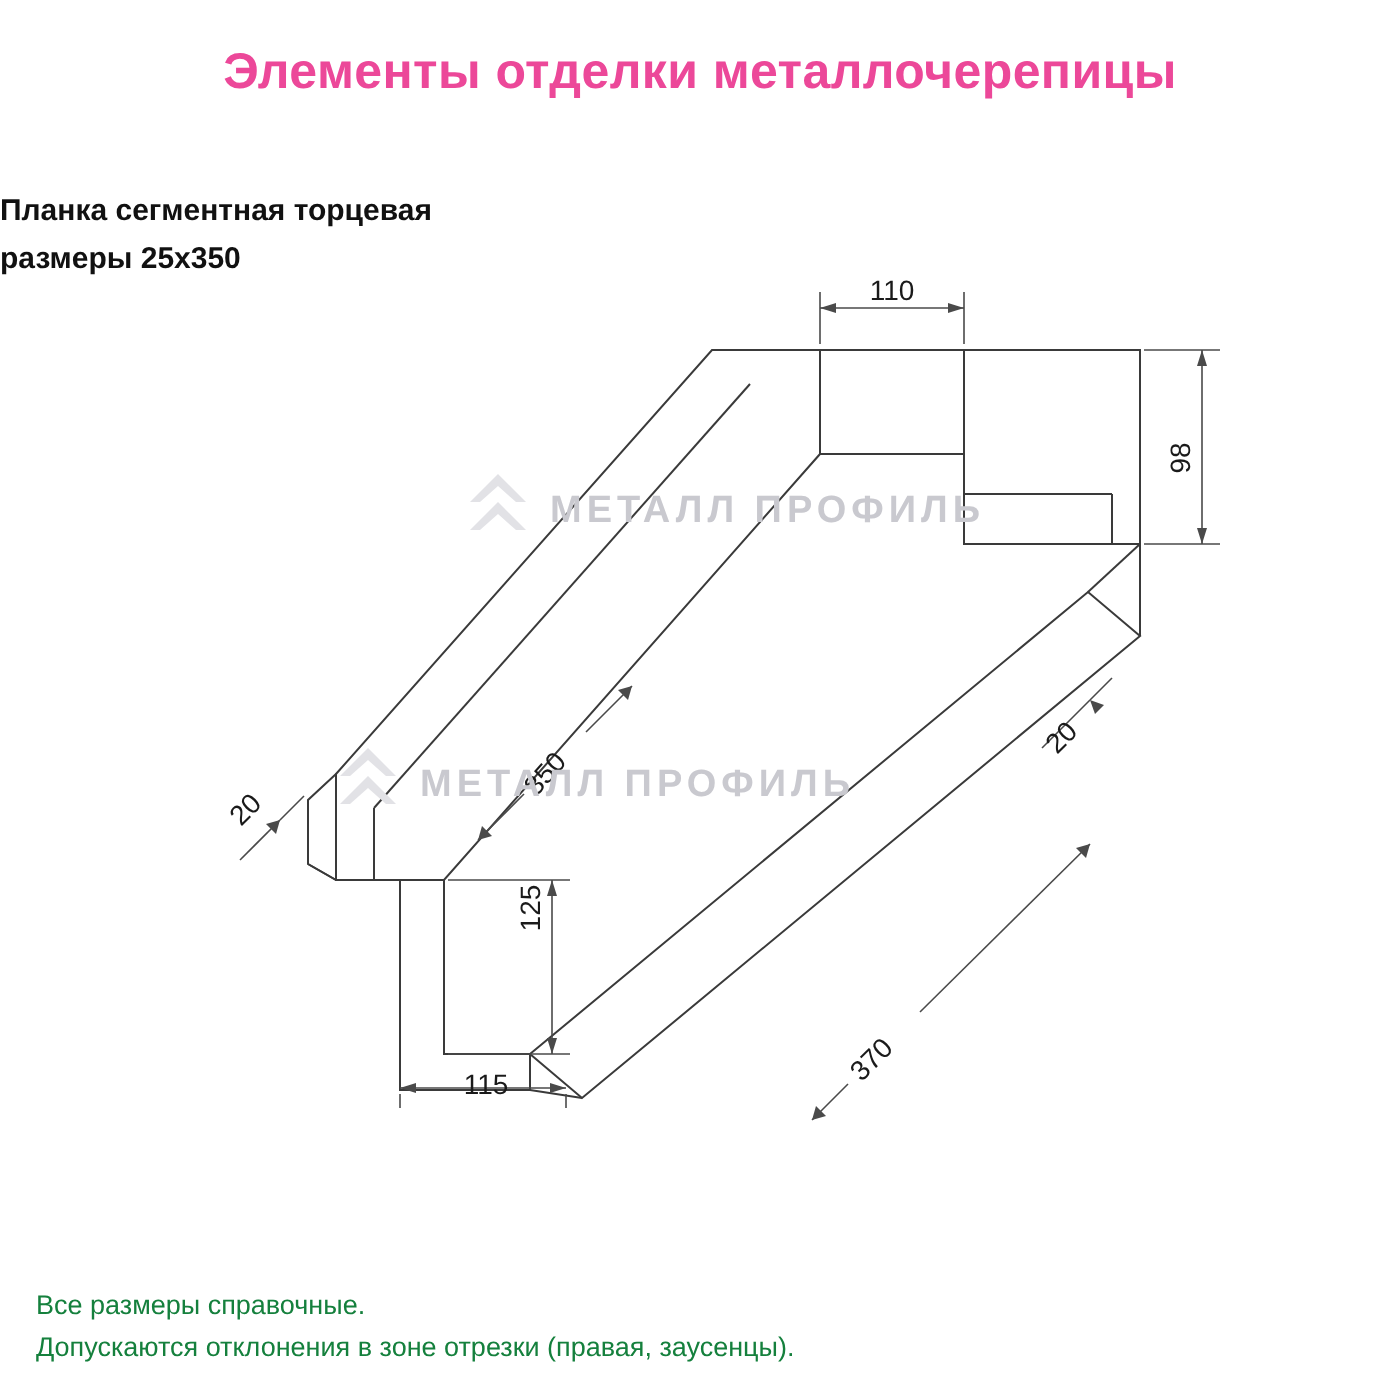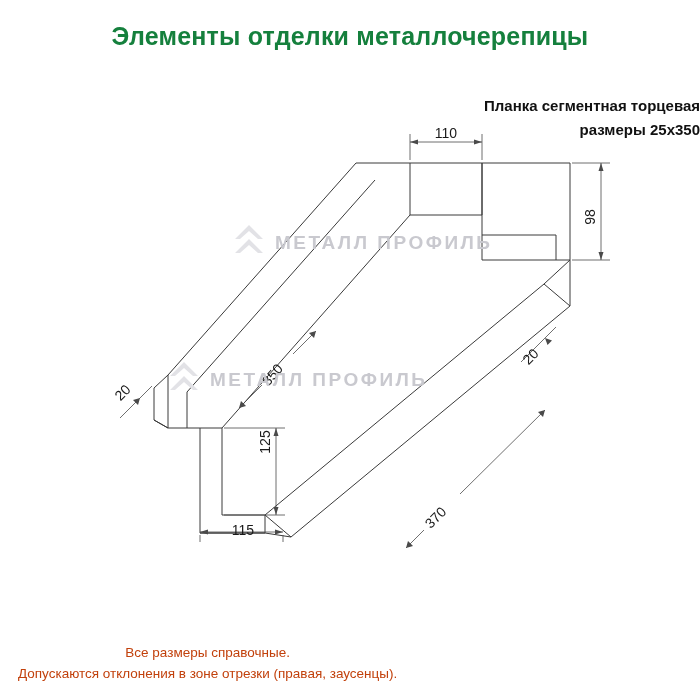--- a/index.html
+++ b/index.html
@@ -22,48 +22,47 @@
   }
   .title {
     position: absolute;
     top: 22px;
     left: 0;
     width: 700px;
     text-align: center;
     font-size: 25px;
     font-weight: bold;
     letter-spacing: 0.2px;
-    color: #15803d;
+    color: #ec4899;
   }
   .subtitle {
     position: absolute;
     top: 94px;
     left: 0;
     width: 700px;
-    text-align: right;
+    text-align: left;
     font-size: 15px;
     font-weight: bold;
     line-height: 24px;
     color: #111;
   }
   .drawing {
     position: absolute;
-    top: 120px;
+    top: 132px;
     left: 0;
     width: 559px;
     height: 470px;
   }
   .footnotes {
     position: absolute;
     left: 18px;
     bottom: 16px;
     font-size: 13.5px;
     line-height: 21px;
-    color: #c2410c;
-    text-align: center;
+    color: #15803d;
   }
   svg { display: block; }
   .wm-text {
     font-family: "Liberation Sans", sans-serif;
     font-weight: bold;
     font-size: 19px;
     letter-spacing: 2.5px;
     fill: #c9c9cf;
   }
   .wm-logo { fill: #e2e2e6; }

